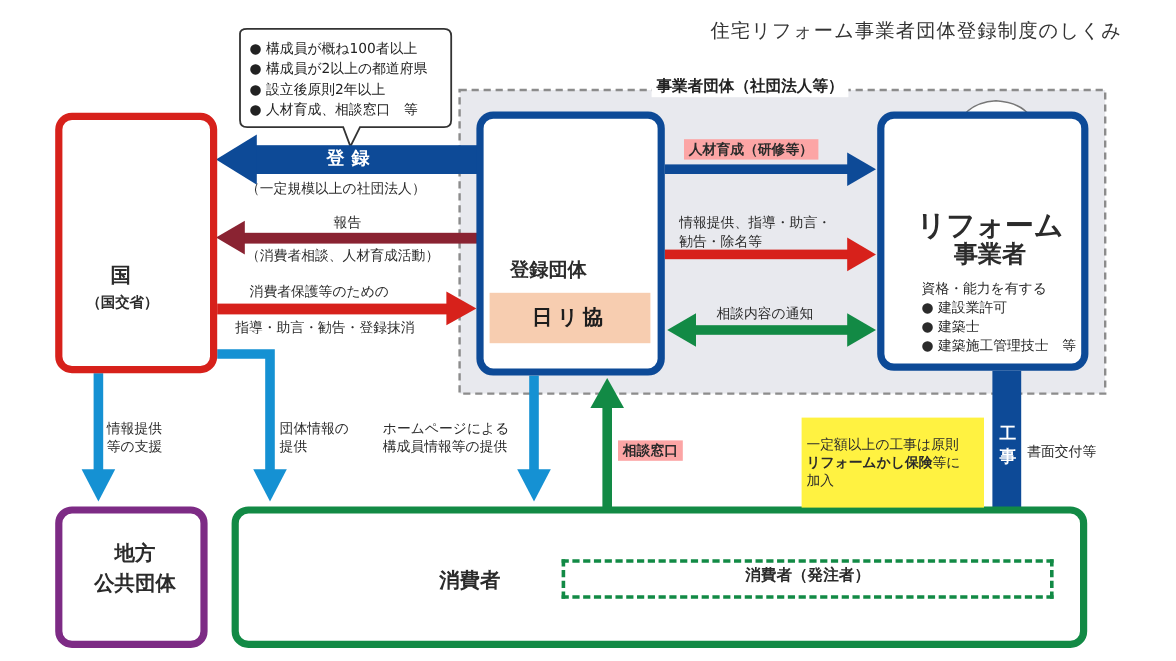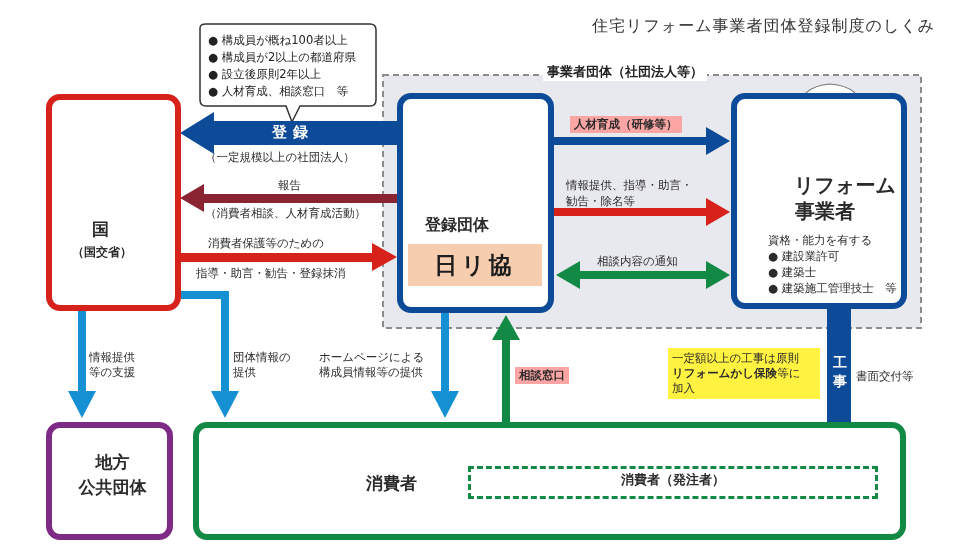--- a/index.html
+++ b/index.html
@@ -19,36 +19,36 @@
   .box-nichiri { left: 397px; top: 93px; width: 157px; height: 220px; border: 6px solid #0d4a97; }
   .box-reform { left: 731px; top: 93px; width: 176px; height: 216px; border: 6px solid #0d4a97; }
   .box-chiho { left: 46px; top: 422px; width: 127px; height: 118px; border: 6px solid #7d2b85; }
   .box-consumer { left: 193px; top: 422px; width: 713px; height: 118px; border: 6px solid #128a45; }
 
   .kuni-main { left: 92px; top: 218px; font-size: 17px; font-weight: bold; color: #2b2b2b; }
   .kuni-sub { left: 72px; top: 244px; font-size: 12px; font-weight: bold; color: #2b2b2b; }
 
   .nichiri-label { left: 425px; top: 215px; font-size: 16px; font-weight: bold; color: #2b2b2b; white-space: nowrap; }
   .nichiri-name-bg { left: 408px; top: 244px; width: 134px; height: 42px; background: #f7cdb0; }
-  .nichiri-name { left: 408px; top: 244px; width: 134px; height: 56px; font-size: 23px; font-weight: bold; line-height: 42px; text-align: center; letter-spacing: 4px; color: #1d1d1d; }
-
-  .reform-title1 { left: 737px; top: 172px; width: 176px; text-align: center; font-size: 20px; font-weight: bold; color: #2b2b2b; margin-left: 20px; }
+  .nichiri-name { left: 408px; top: 244px; width: 134px; height: 56px; font-size: 17px; font-weight: bold; line-height: 42px; text-align: center; letter-spacing: 4px; color: #1d1d1d; }
+
+  .reform-title1 { left: 737px; top: 172px; width: 176px; text-align: center; font-size: 24px; font-weight: bold; color: #2b2b2b; }
   .reform-title2 { left: 737px; top: 198px; width: 176px; text-align: center; font-size: 20px; font-weight: bold; color: #2b2b2b; }
   .reform-quals { left: 752px; top: 232px; font-size: 11.5px; line-height: 16px; color: #2b2b2b; }
   .reform-quals div { white-space: nowrap; margin-left: 16px; }
 
   .chiho-text { left: 52px; top: 450px; width: 121px; text-align: center; font-size: 17px; font-weight: bold; line-height: 25px; color: #2b2b2b; }
   .consumer-label { left: 366px; top: 472px; font-size: 17px; font-weight: bold; color: #2b2b2b; }
   .orderer-box { left: 468px; top: 466px; width: 410px; height: 33px; border: 3px dashed #128a45; }
   .orderer-label { left: 468px; top: 466px; width: 410px; height: 33px; line-height: 27px; text-align: center; font-size: 13px; font-weight: bold; color: #2b2b2b; }
 
   .lbl { font-size: 11.5px; color: #2b2b2b; white-space: nowrap; }
   .lbl-white-bold { font-size: 15px; font-weight: bold; color: #ffffff; letter-spacing: 6px; white-space: nowrap; text-align: right; }
   .hl { background: #fca5a5; padding: 1px 4px; font-weight: bold; }
-  .note-box { left: 668px; top: 348px; width: 152px; background: #fff241; padding: 3px 4px; font-size: 11.5px; line-height: 15px; color: #2b2b2b; }
+  .note-box { left: 668px; top: 348px; width: 152px; background: #fff241; padding: 15px 4px; font-size: 11.5px; line-height: 15px; color: #2b2b2b; }
   .note-box b { font-weight: bold; }
   .vert-text { left: 832px; top: 353px; width: 16px; font-size: 14px; font-weight: bold; color: #fff; line-height: 19px; text-align: center; }
 </style>
 </head>
 <body>
 
 <svg id="diagram-svg" viewBox="0 0 980 551">
   <defs>
     <marker id="dummy" markerWidth="1" markerHeight="1"></marker>
   </defs>

